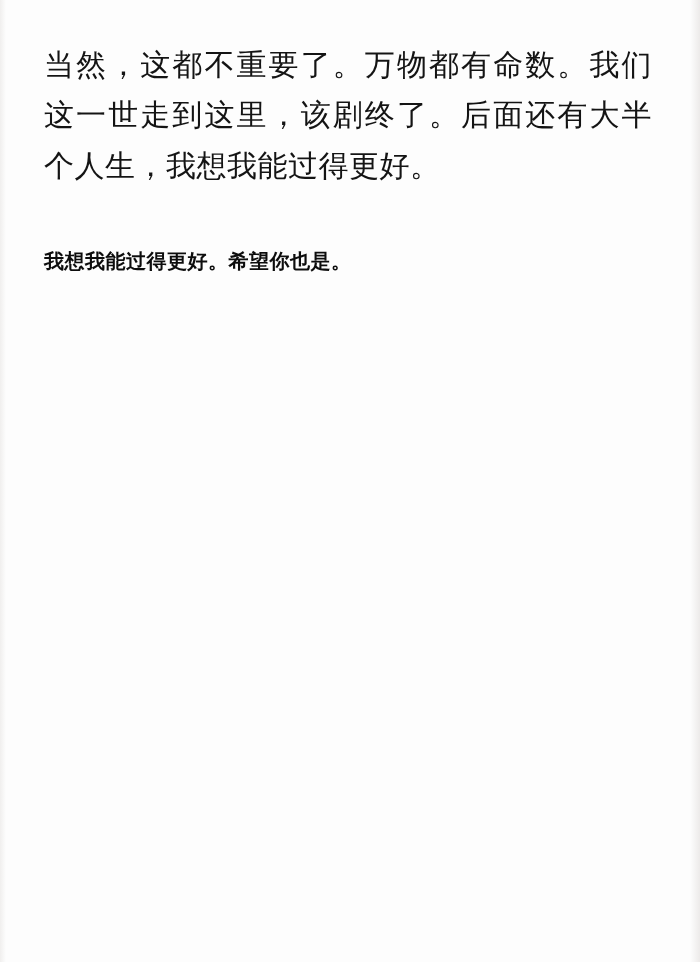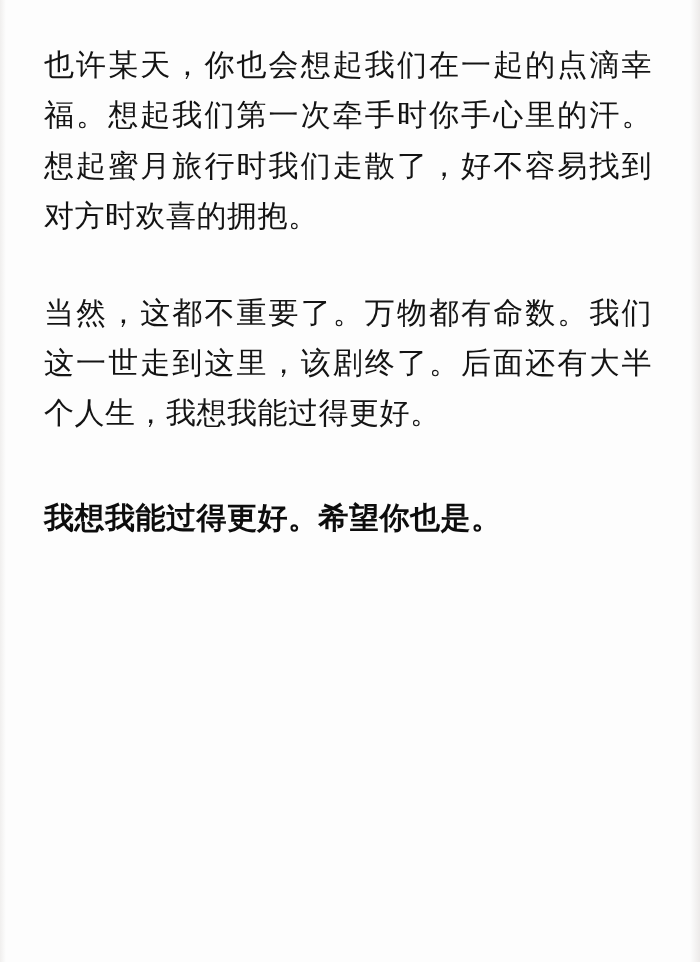--- a/index.html
+++ b/index.html
@@ -53,28 +53,27 @@
     text-justify: inter-ideograph;
     color: #141414;
     font-weight: 400;
   }
   p.para:last-child {
     margin-bottom: 0;
   }
   p.closing {
     font-weight: bold;
     margin-top: 54px;
-    font-size: 30px;
+    font-size: 20px;
     line-height: 1.68;
     letter-spacing: 0.5px;
     color: #0d0d0d;
   }
 </style>
 </head>
 <body>
 
 <div class="page">
   <div class="doc-body">
-    <p class="para">也许某天，你也会想起我们在一起的点滴幸福。想起我们第一次牵手时你手心里的汗。想起蜜月旅行时我们走散了，好不容易找到对方时欢喜的拥抱。</p>
     <p class="para">当然，这都不重要了。万物都有命数。我们这一世走到这里，该剧终了。后面还有大半个人生，我想我能过得更好。</p>
     <p class="para closing">我想我能过得更好。希望你也是。</p>
   </div>
 </div>
 
 </body></html>

